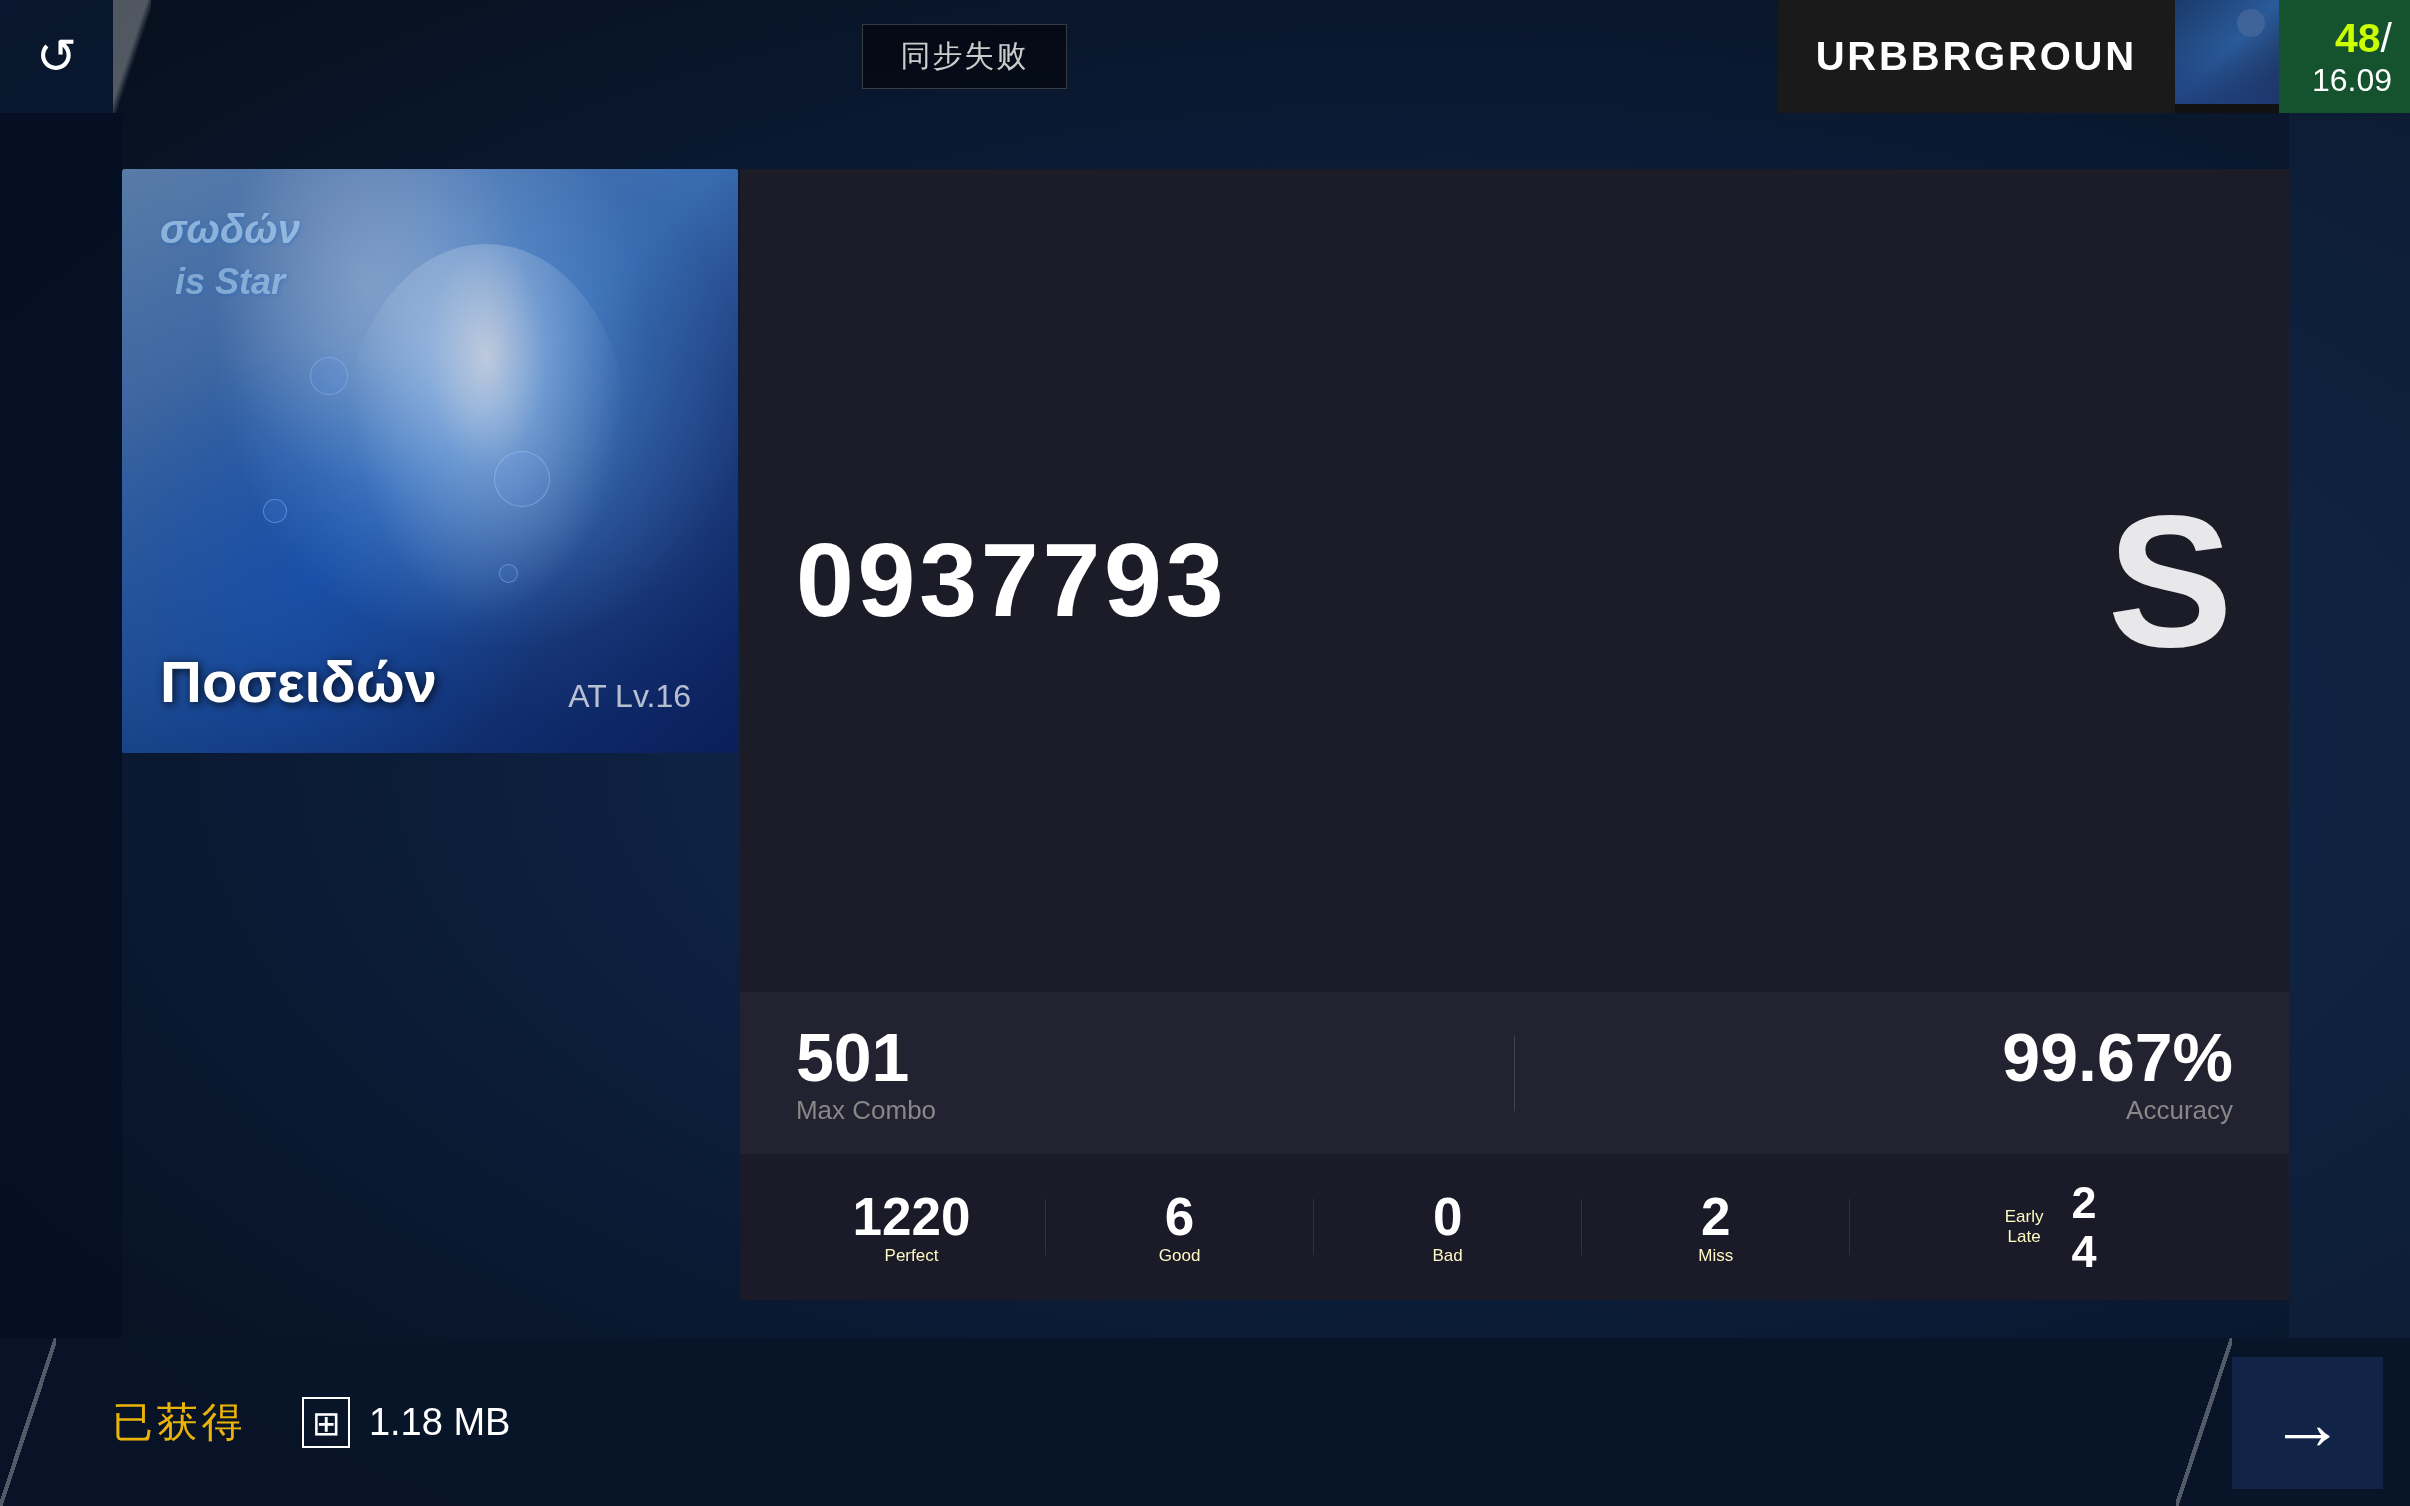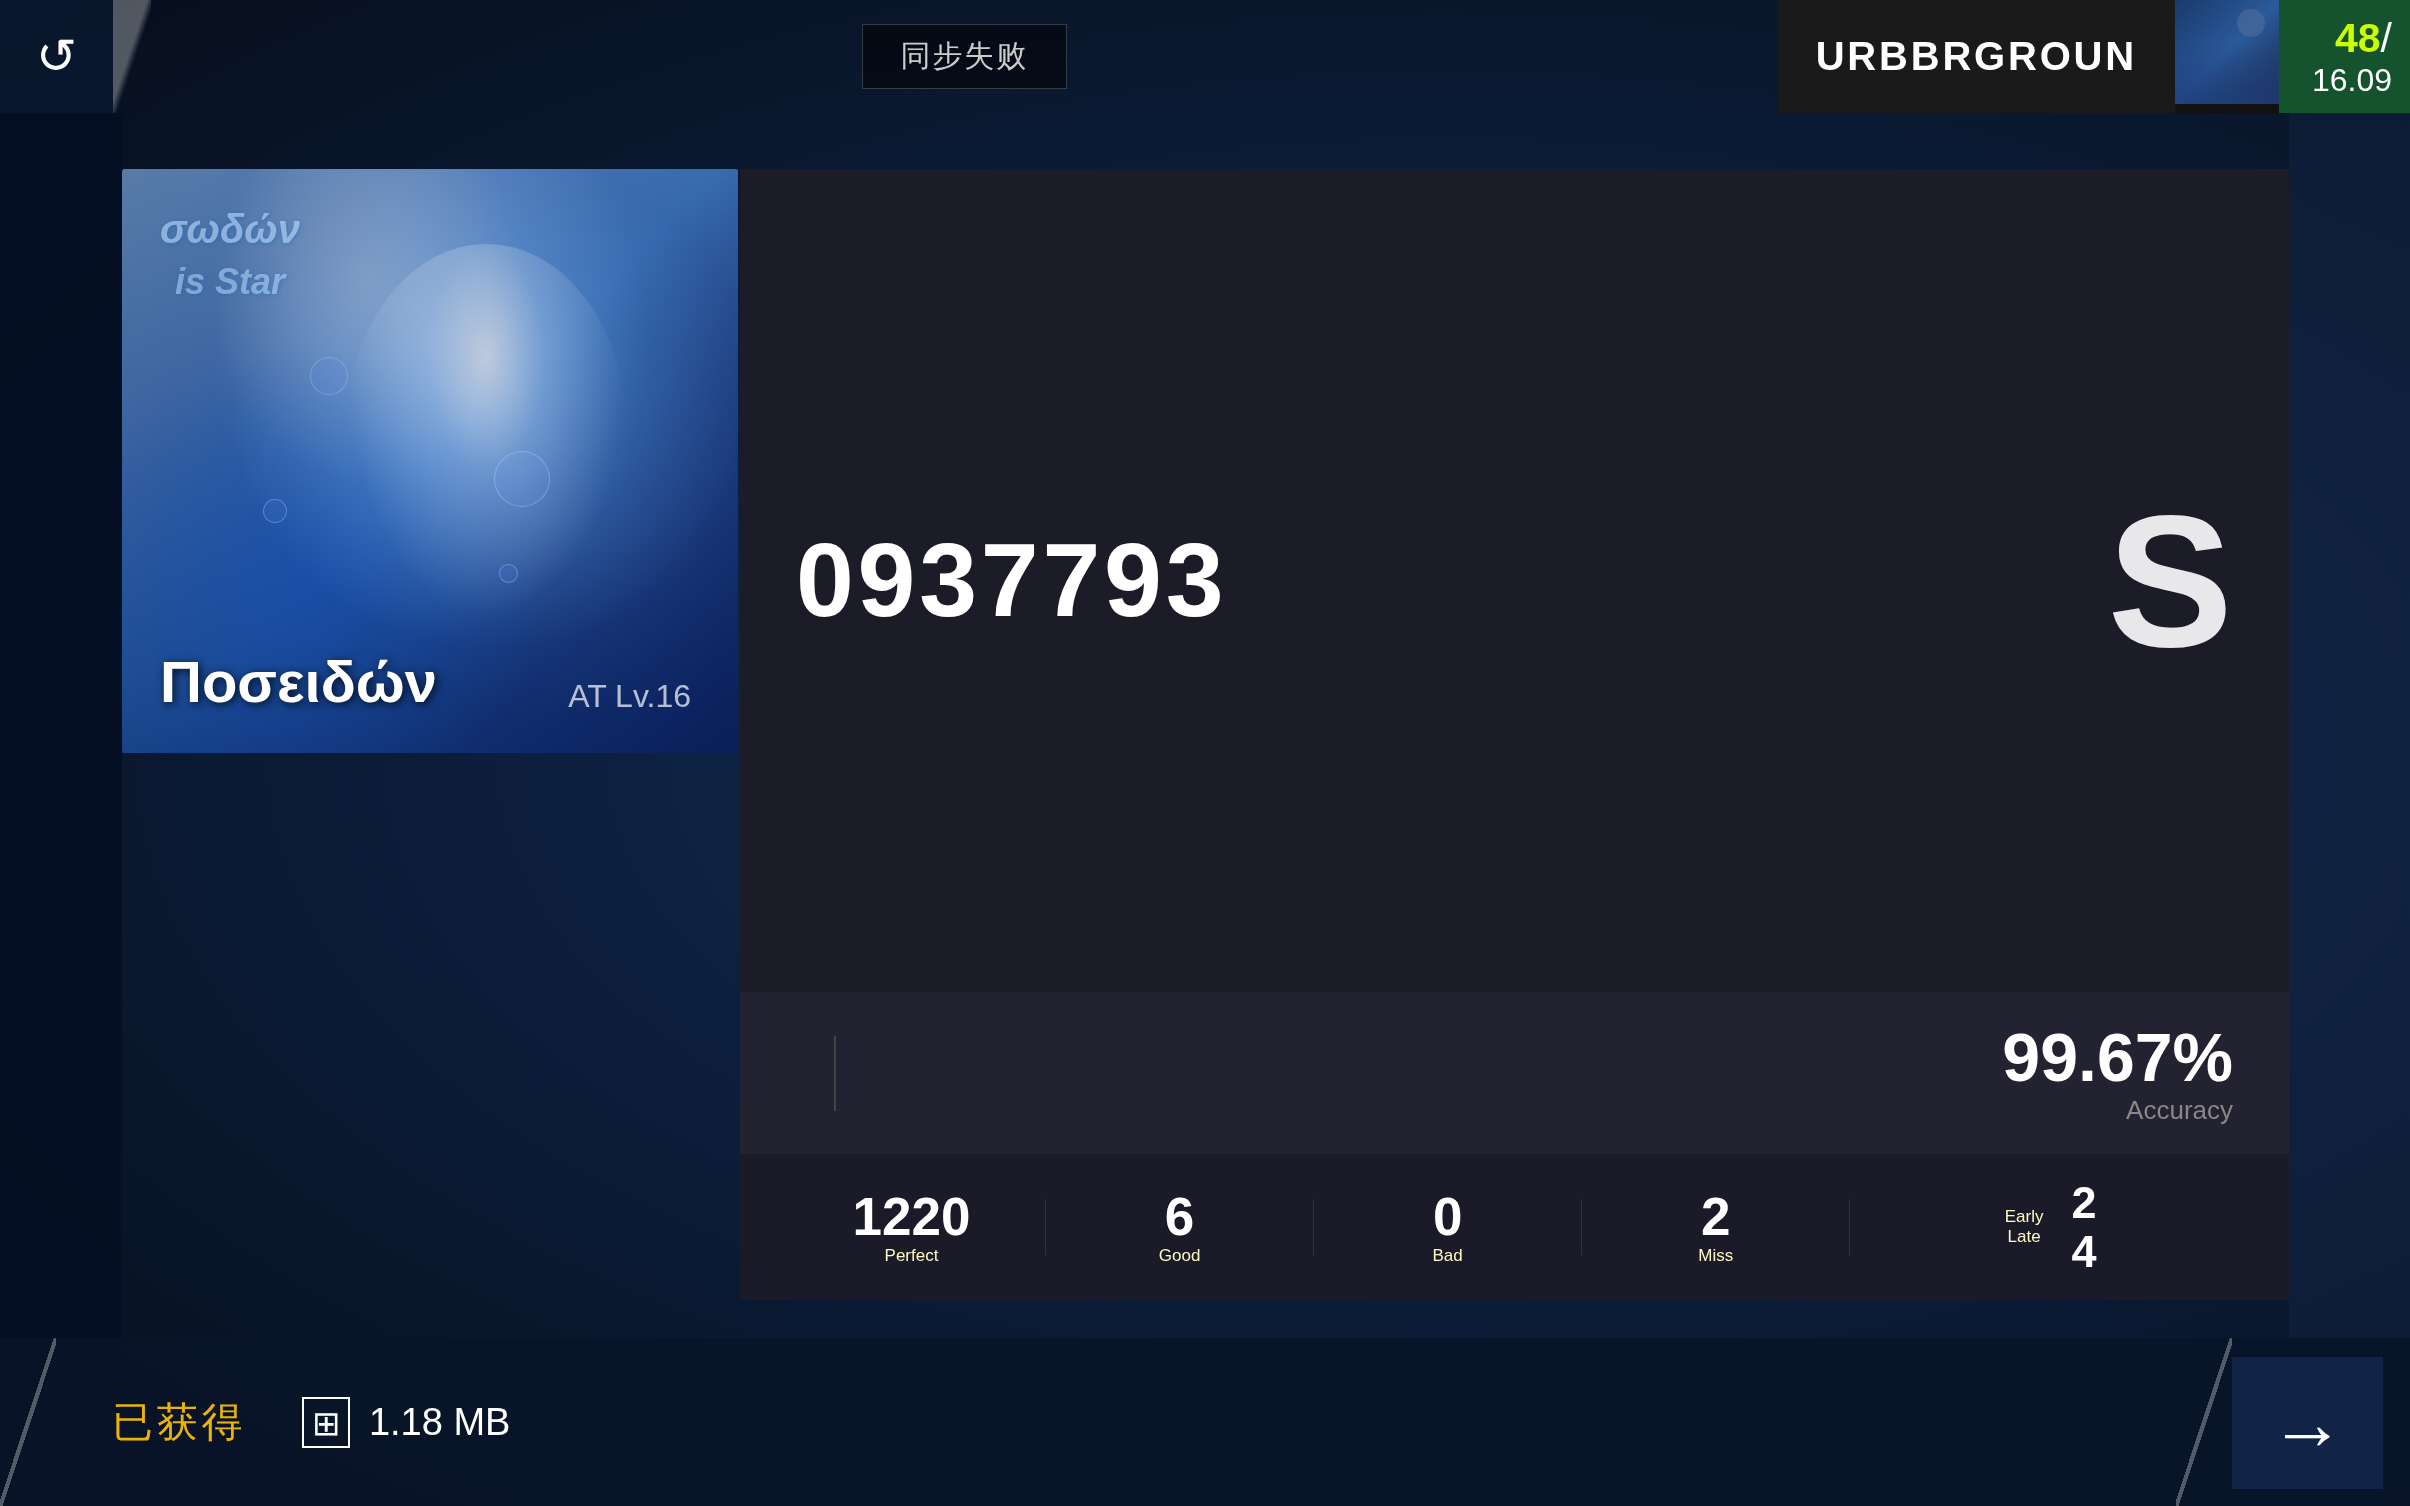--- a/index.html
+++ b/index.html
@@ -469,20 +469,24 @@
   </div>
 
   <div class="score-panel">
 
     <div class="score-main">
       <div class="score-number">0937793</div>
       <div class="score-grade">S</div>
     </div>
 
     <div class="combo-accuracy">
+      <div class="stat-block">
+        <div class="stat-value">501</div>
+        <div class="stat-label">Max Combo</div>
+      </div>
       <div class="stat-divider"></div>
       <div class="stat-block stat-block-right">
         <div class="stat-value">99.67%</div>
         <div class="stat-label">Accuracy</div>
       </div>
     </div>
 
     <div class="notes-row">
       <div class="note-stat">
         <div class="note-value">1220</div>

